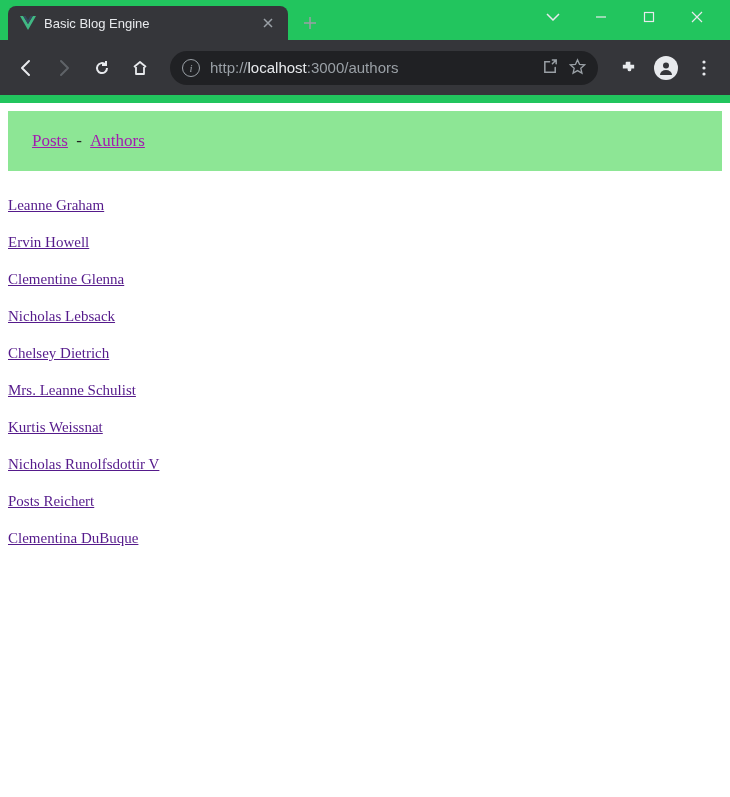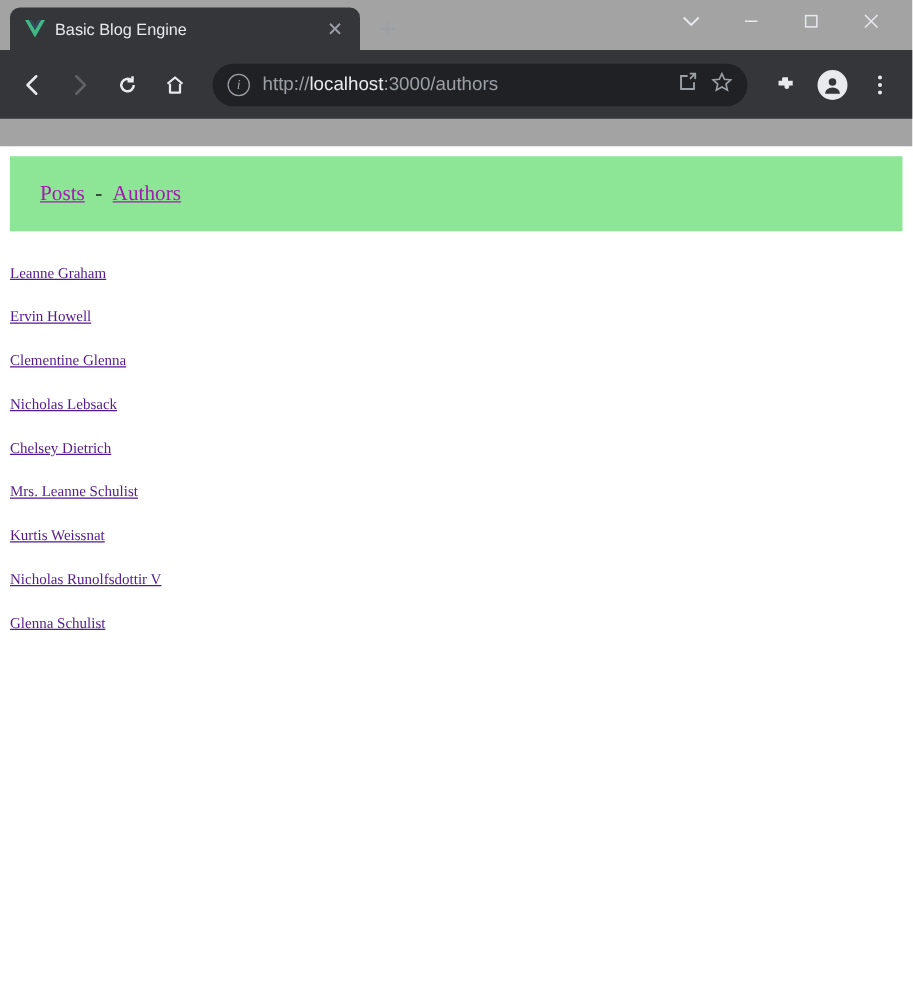--- a/index.html
+++ b/index.html
@@ -5,22 +5,22 @@
     * { box-sizing: border-box; margin: 0; padding: 0; }
     body {
       width: 730px;
       height: 797px;
       font-family: Arial, sans-serif;
       background: #fff;
       overflow: hidden;
     }
     
     .chrome-top {
-      background: #a3a3a3;
-      height: 117px;
+      background: #22c55e;
+      height: 103px;
       display: flex;
       flex-direction: column;
     }
     .titlebar {
       height: 40px;
       display: flex;
       align-items: flex-end;
       padding-left: 8px;
     }
     .tab {
@@ -116,21 +116,21 @@
       background: #8de695;
       padding: 20px 24px;
       font-family: 'Times New Roman', Times, serif;
       font-size: 17px;
     }
     .nav-bar a { color: #a21caf; text-decoration: underline; }
     .nav-sep { color: #222; margin: 0 4px; }
     .authors {
       padding: 6px 0;
       font-family: 'Times New Roman', Times, serif;
-      font-size: 12px;
+      font-size: 15px;
     }
     .authors .author-item {
       margin: 20px 0;
     }
     .authors a {
       color: #551A8B;
       text-decoration: underline;
     }
   </style>
 </head>
@@ -252,15 +252,16 @@
   </div>
   <div class="authors">
     <div class="author-item"><a href="#">Leanne Graham</a></div>
     <div class="author-item"><a href="#">Ervin Howell</a></div>
     <div class="author-item"><a href="#">Clementine Glenna</a></div>
     <div class="author-item"><a href="#">Nicholas Lebsack</a></div>
     <div class="author-item"><a href="#">Chelsey Dietrich</a></div>
     <div class="author-item"><a href="#">Mrs. Leanne Schulist</a></div>
     <div class="author-item"><a href="#">Kurtis Weissnat</a></div>
     <div class="author-item"><a href="#">Nicholas Runolfsdottir V</a></div>
-    <div class="author-item"><a href="#">Glenna Schulist</a></div>
+    <div class="author-item"><a href="#">Posts Reichert</a></div>
+    <div class="author-item"><a href="#">Clementina DuBuque</a></div>
   </div>
 </div>
 
 </body></html>

